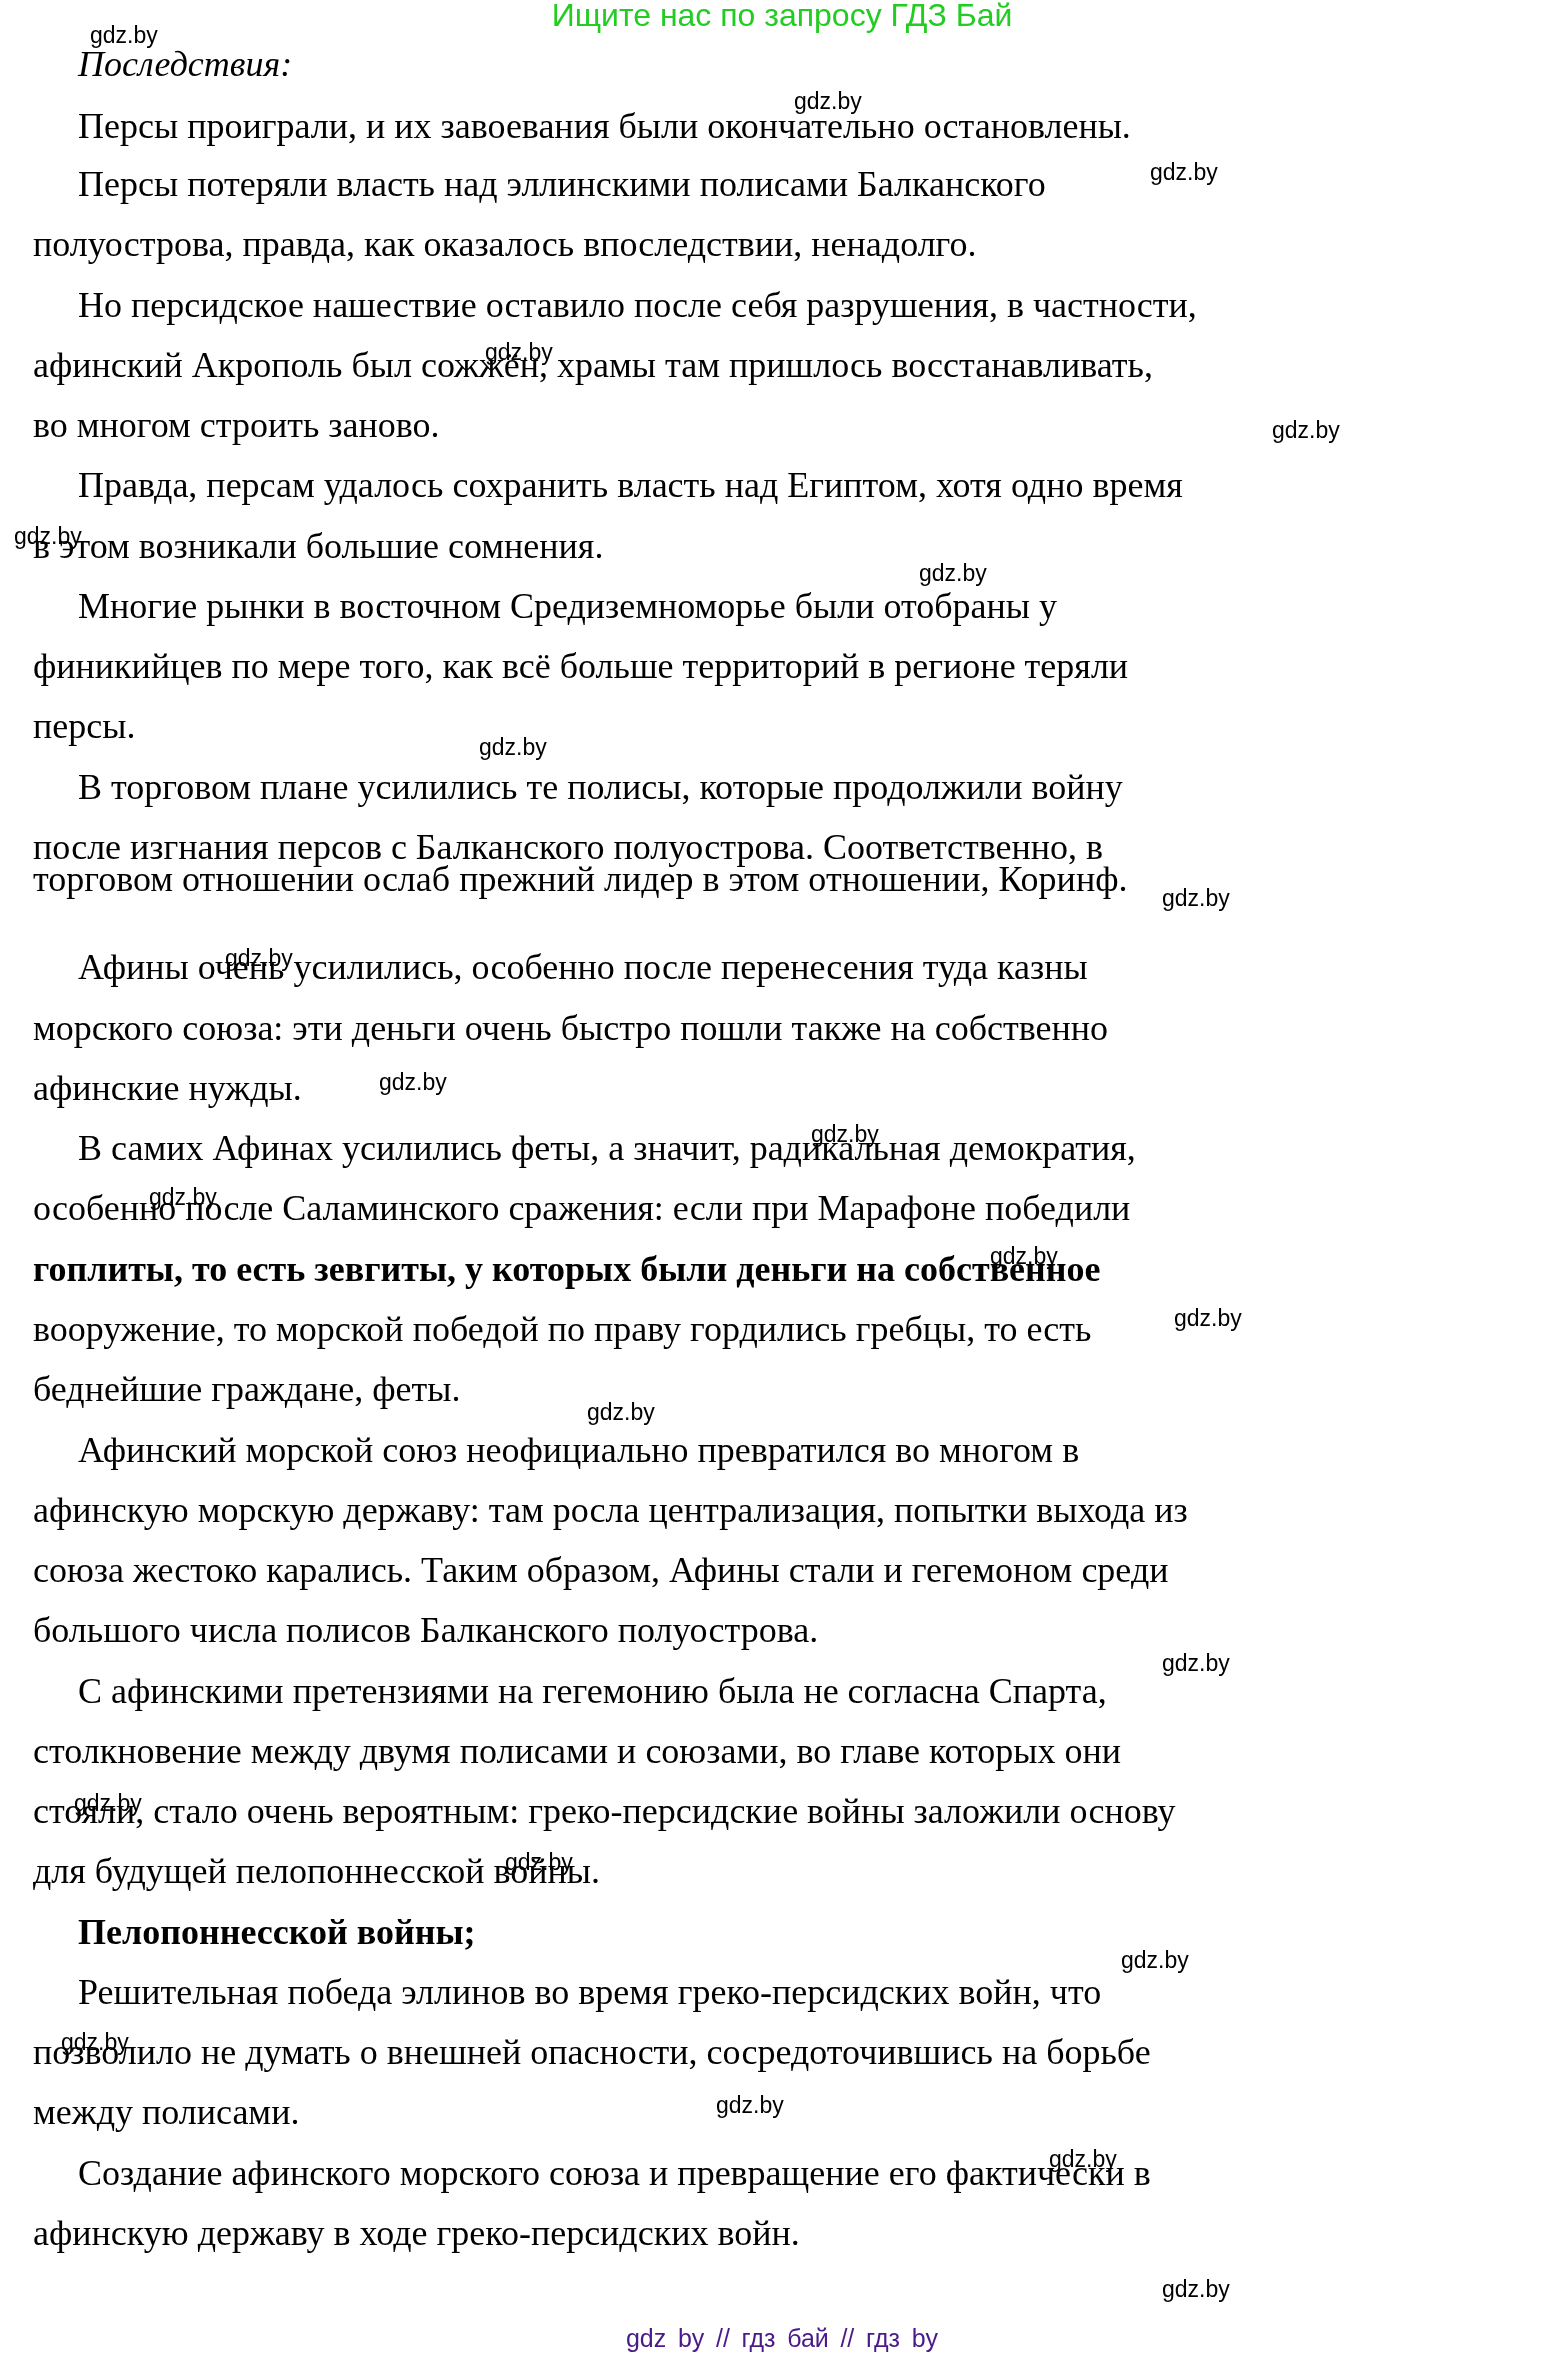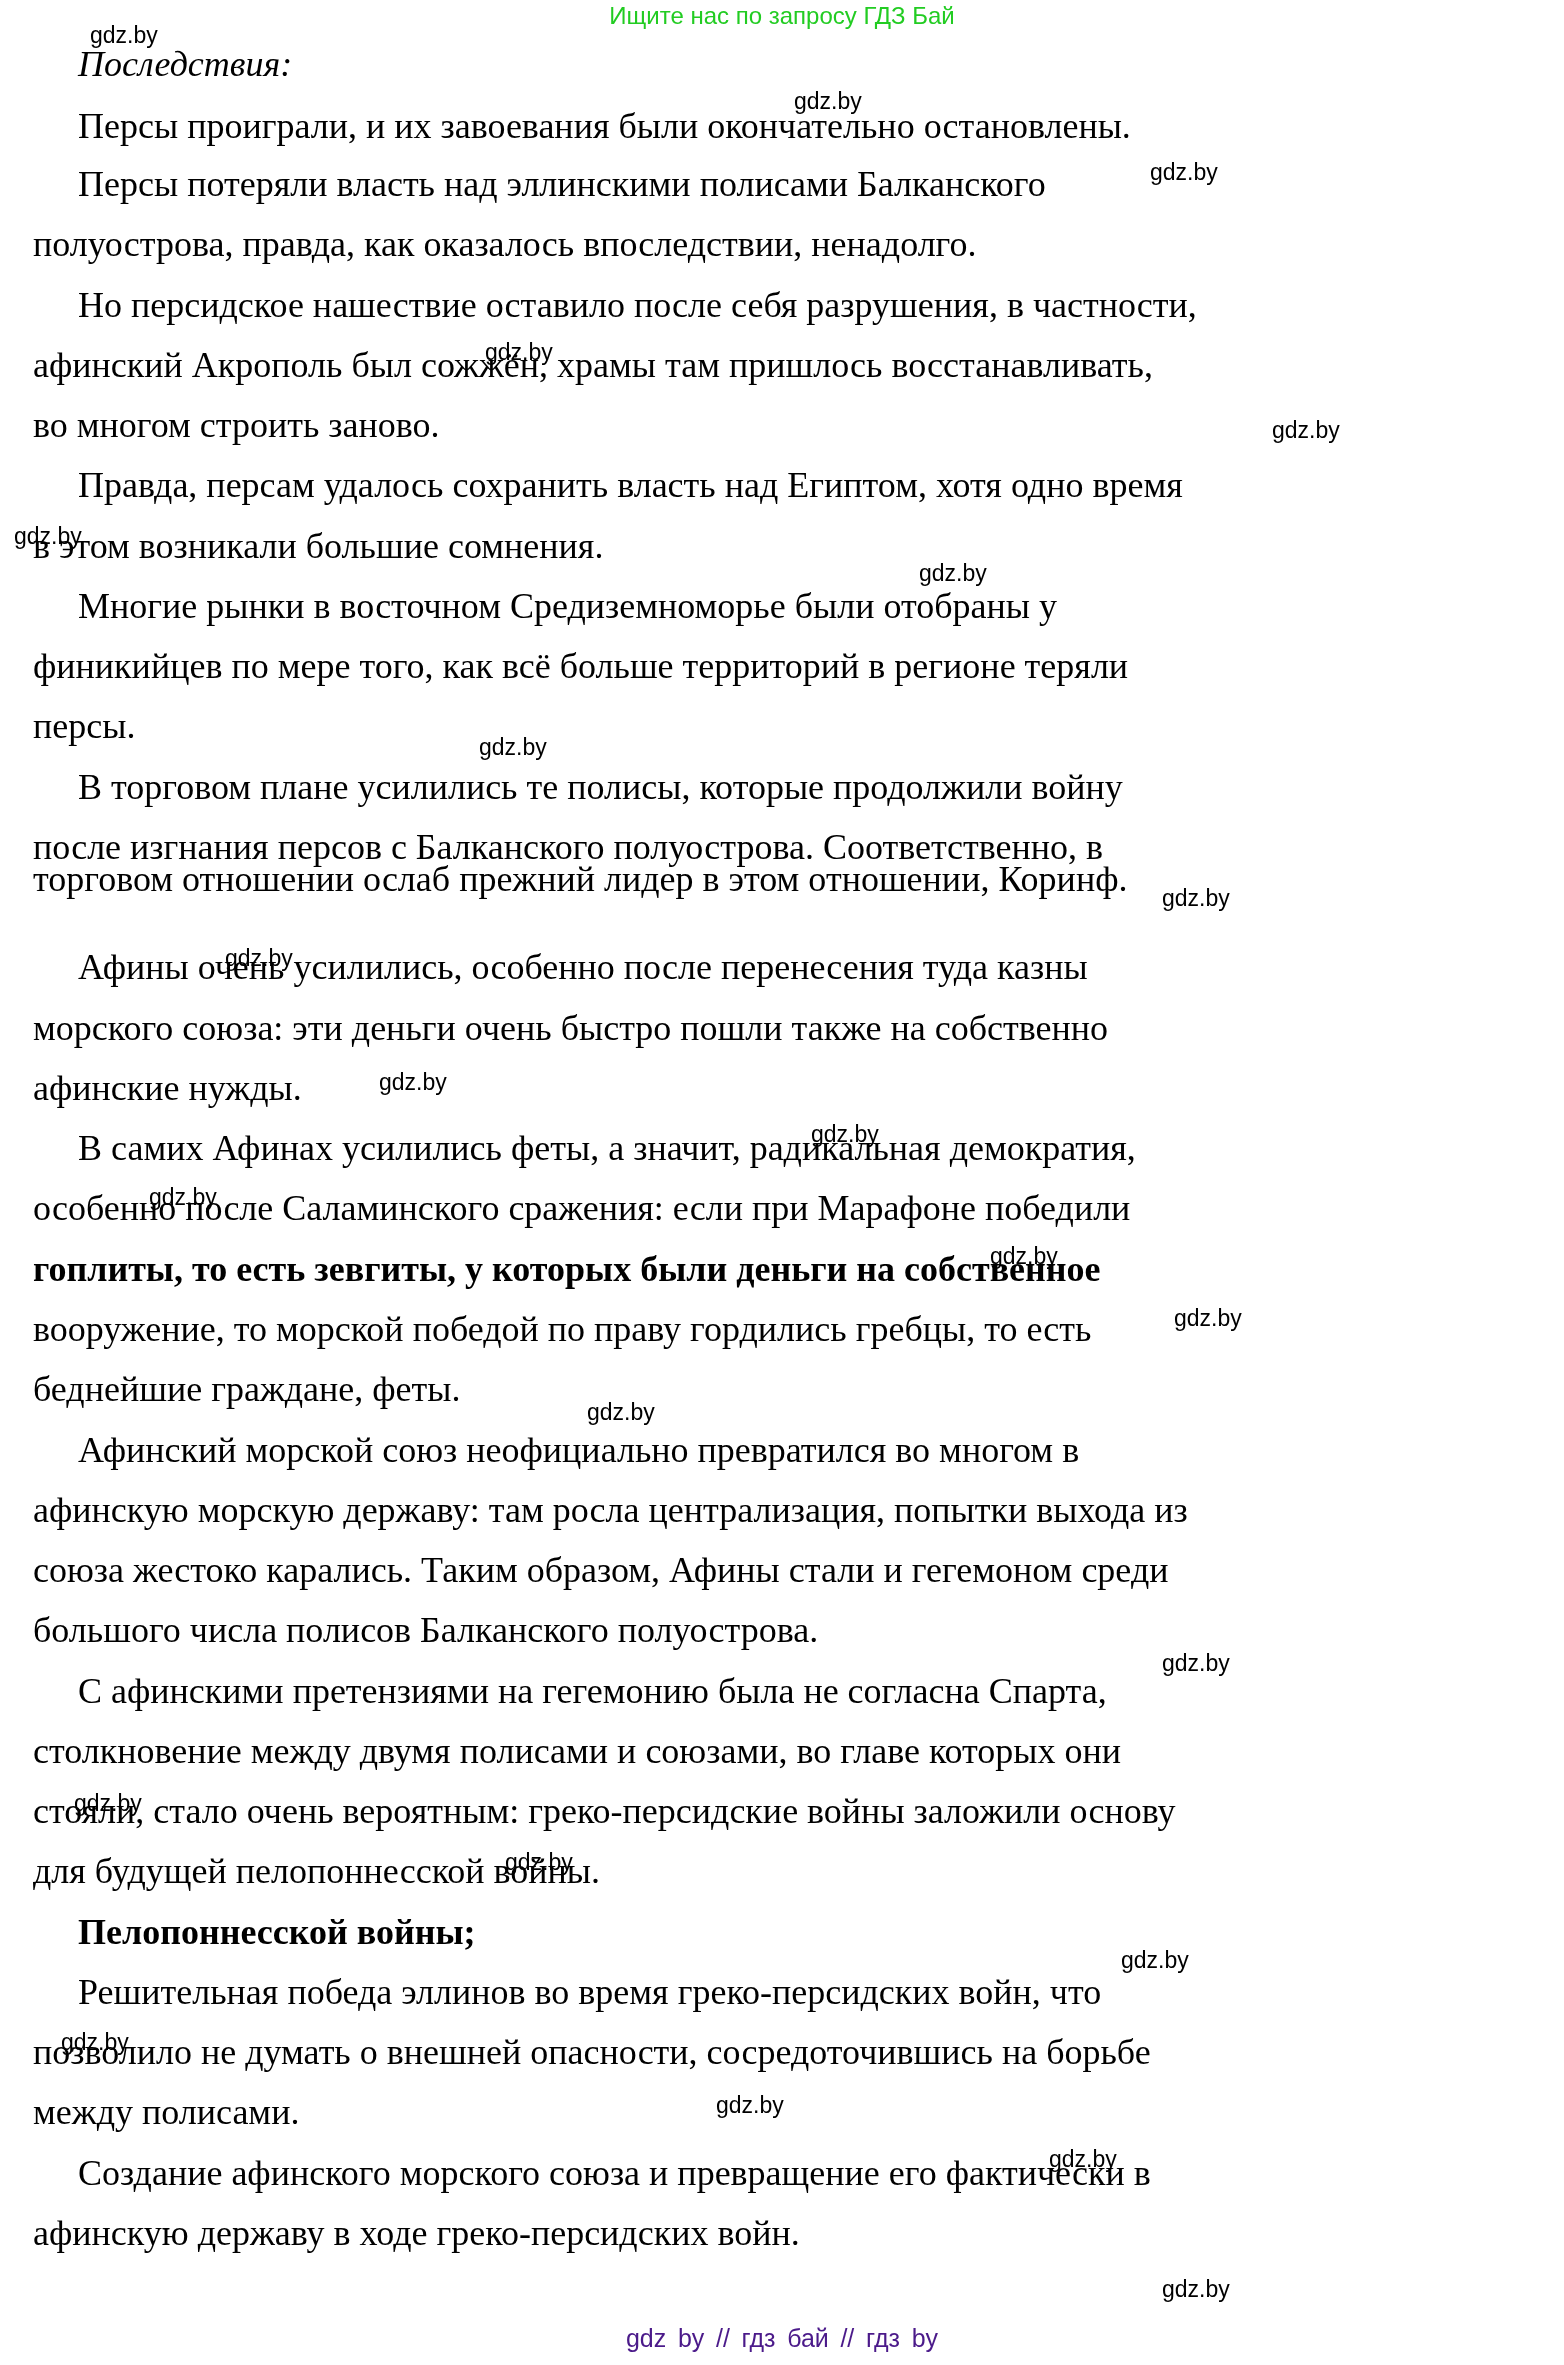--- a/index.html
+++ b/index.html
@@ -1,17 +1,17 @@
 <!DOCTYPE html>
 <html style="font-size:12.5px"><head>
 <meta charset="utf-8">
 <style>
   html,body{margin:0;padding:0;background:#fff;}
   body{width:1564px;height:2366px;position:relative;overflow:hidden;font-family:"Liberation Serif","DejaVu Serif",serif;color:#000;}
-  .banner{position:absolute;top:0;left:0;width:1564px;text-align:center;font-family:"Liberation Sans","DejaVu Sans",sans-serif;font-size:24px;color:#22cc22;line-height:31px;}
+  .banner{position:absolute;top:0;left:0;width:1564px;text-align:center;font-family:"Liberation Sans","DejaVu Sans",sans-serif;font-size:32px;color:#22cc22;line-height:31px;}
   .line{position:absolute;font-size:36px;line-height:60px;white-space:nowrap;transform-origin:left center;}
   .wm{position:absolute;font-family:"Liberation Sans","DejaVu Sans",sans-serif;font-size:23px;color:#000;line-height:27px;white-space:nowrap;}
   .footer{position:absolute;top:2323px;left:0;width:1564px;text-align:center;font-family:"Liberation Sans","DejaVu Sans",sans-serif;font-size:25px;color:#4b1a8a;line-height:31px;word-spacing:4.7px;}
   .it{font-style:italic;}
   .b{font-weight:bold;}
 </style>
 </head>
 <body>
 
 <div class="banner">Ищите нас по запросу ГДЗ Бай</div>

